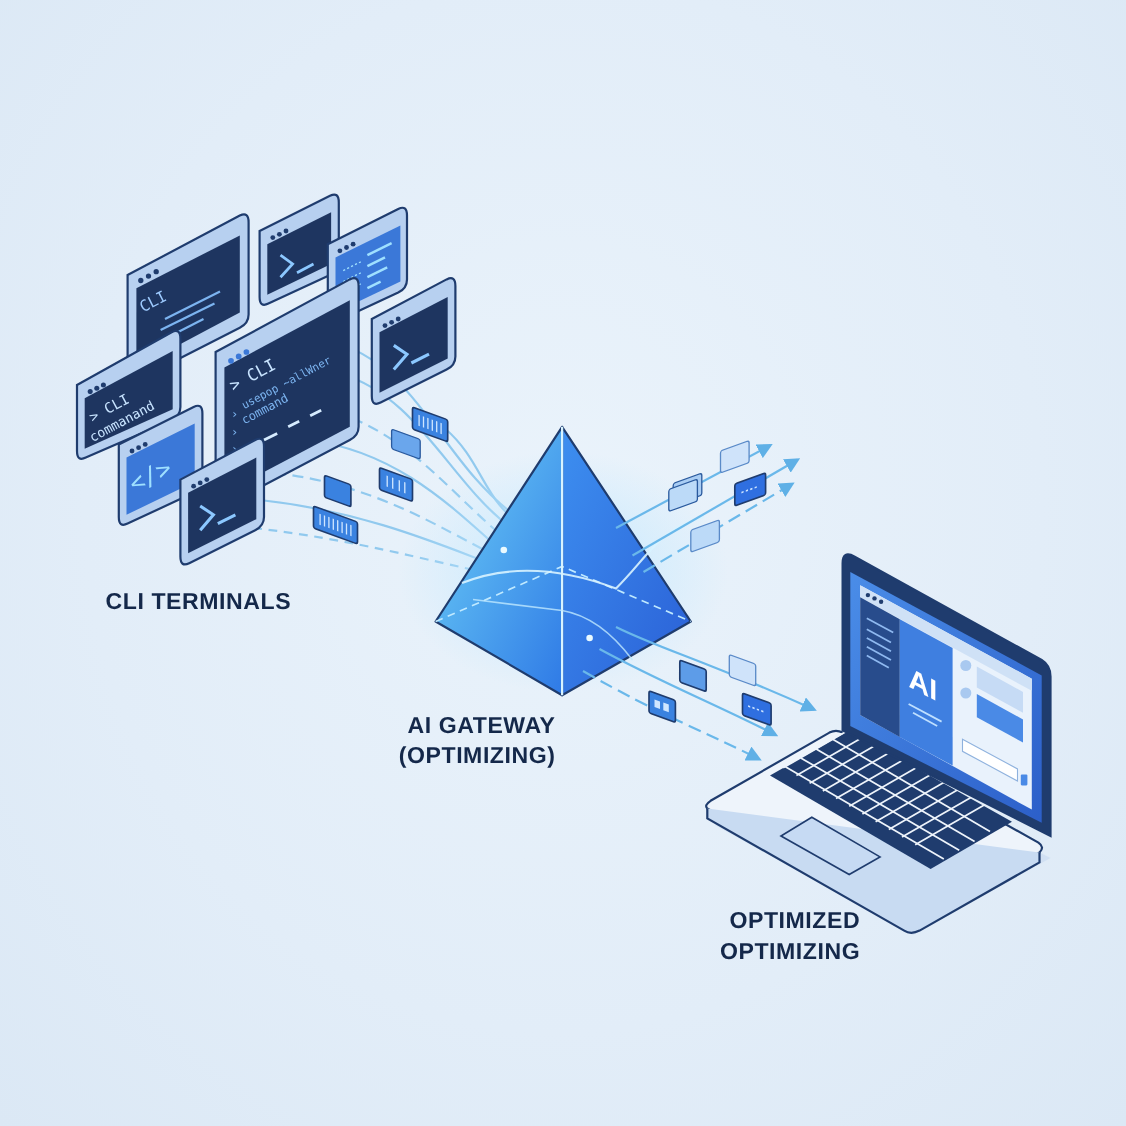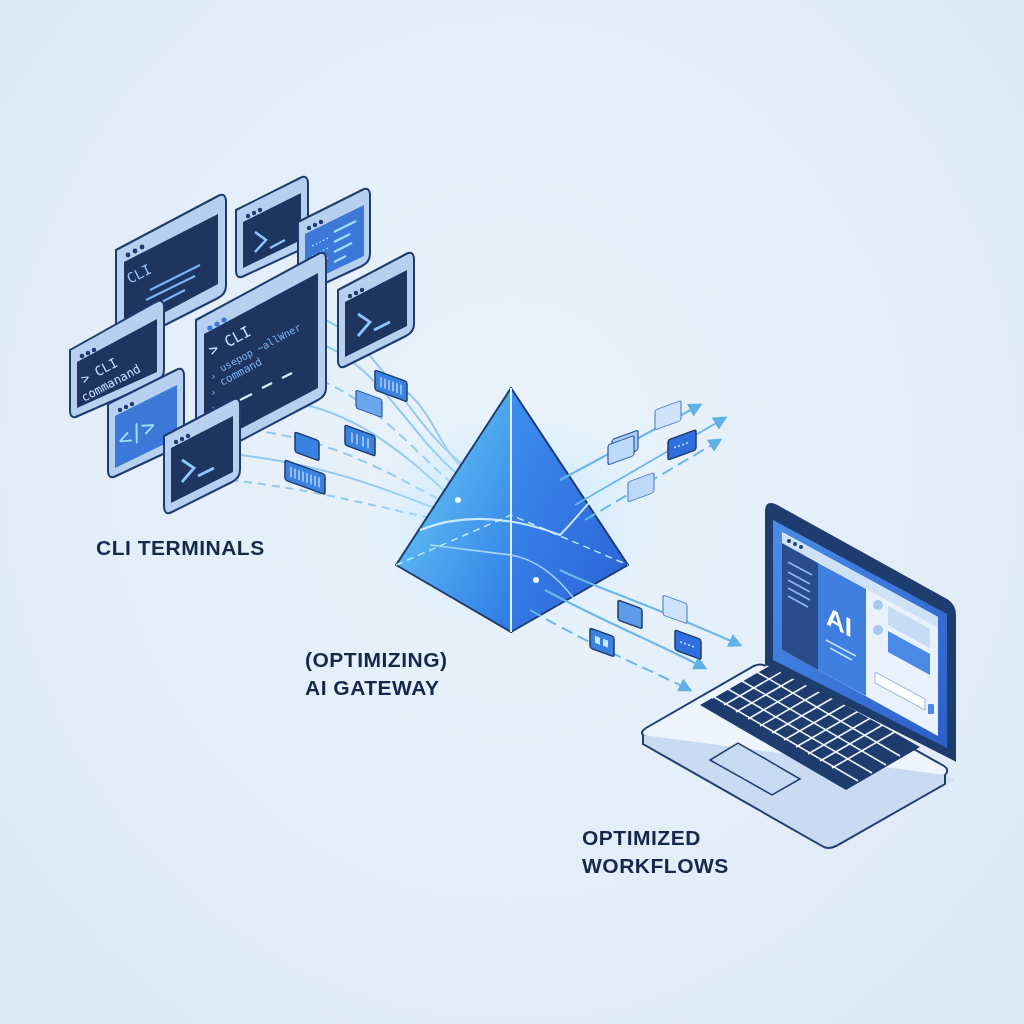--- a/index.html
+++ b/index.html
@@ -5,21 +5,21 @@
   html, body { margin:0; padding:0; }
   body {
     width:1024px; height:1024px; overflow:hidden;
     background: radial-gradient(ellipse at 50% 45%, #eaf3fb 0%, #e2edf8 60%, #dbe8f5 100%);
     font-family: "Liberation Sans", "DejaVu Sans", sans-serif;
     position:relative;
   }
   #scene { position:absolute; left:0; top:0; width:1024px; height:1024px; }
   .label {
     position:absolute; color:#14284a; font-weight:700; letter-spacing:0.5px;
-    font-size:21px; line-height:28px; text-align:left;
+    font-size:21px; line-height:28px; text-align:right;
     font-family: "Liberation Sans", "DejaVu Sans", sans-serif;
   }
   .mono { font-family: "DejaVu Sans Mono", "Liberation Mono", monospace; }
 </style>
 </head>
 <body>
 
 <svg id="scene" viewBox="0 0 1024 1024" xmlns="http://www.w3.org/2000/svg">
   <defs>
     <linearGradient id="pyrLeft" x1="0" y1="0" x2="1" y2="1">
@@ -297,19 +297,19 @@
     <circle cx="878" cy="630" r="5" fill="#a9c9f0"></circle>
     <path d="M888,631 L930,654 L930,675 L888,652 Z" fill="#4a8ae6"></path>
     <path d="M875,672 L925,699 L925,710 L875,683 Z" fill="#ffffff" stroke="#8fb2de" stroke-width="1"></path>
     <rect x="928" y="704" width="6" height="10" rx="1" fill="#4a8ae6"></rect>
   </g>
 
 </svg>
 
 <div class="label" style="left:96px; top:534px;">CLI TERMINALS</div>
 <div class="label" style="left:305px; top:646px; width:200px;">
+  <div>AI GATEWAY</div>
   <div>(OPTIMIZING)</div>
-  <div>AI GATEWAY</div>
 </div>
 <div class="label" style="left:582px; top:824px; width:200px;">
   <div>OPTIMIZED</div>
-  <div>WORKFLOWS</div>
+  <div>OPTIMIZING</div>
 </div>
 
 </body></html>

